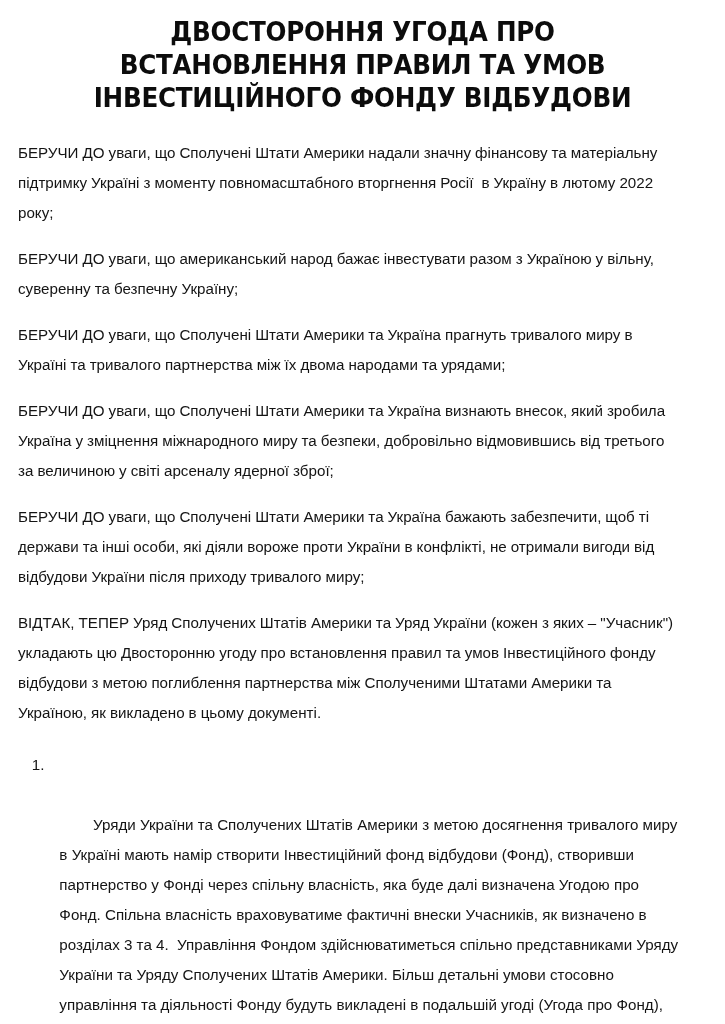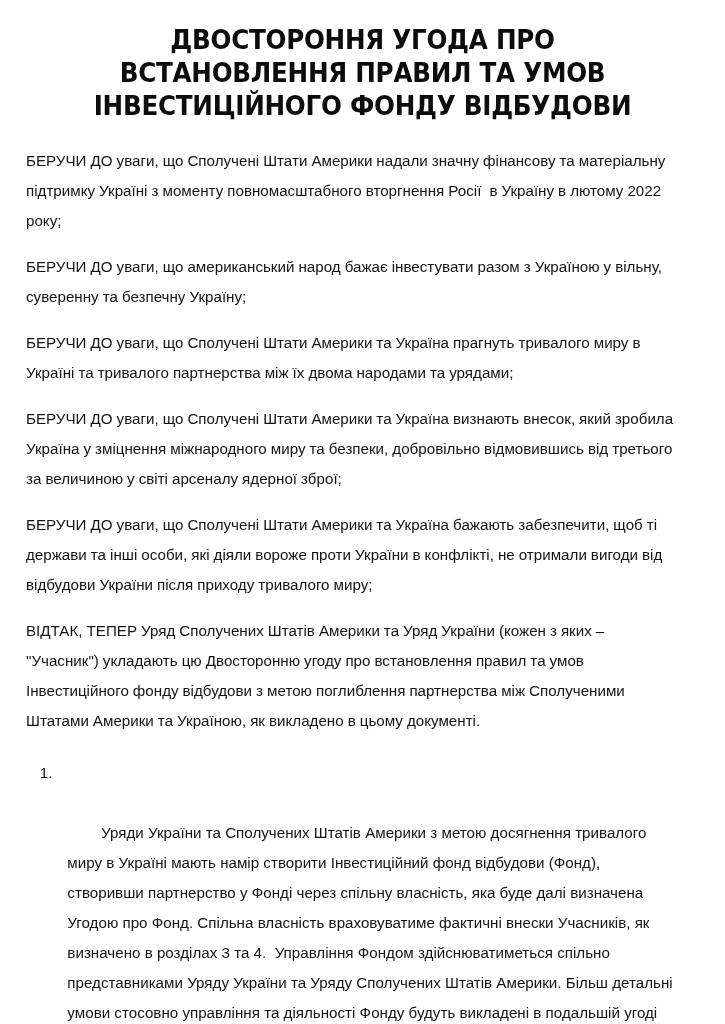--- a/index.html
+++ b/index.html
@@ -14,21 +14,21 @@
     overflow: hidden;
     font-family: "Liberation Sans", "DejaVu Sans", sans-serif;
     color: #111111;
     -webkit-font-smoothing: antialiased;
   }
 
   .page {
     width: 725px;
     height: 1024px;
     box-sizing: border-box;
-    padding: 8px;
+    padding: 0;
     position: relative;
     background: #ffffff;
   }
 
   
   .doc-title {
     margin: 0;
     padding: 15px 36px 0 36px;
     text-align: center;
     font-family: "DejaVu Sans", "Liberation Sans", sans-serif;

